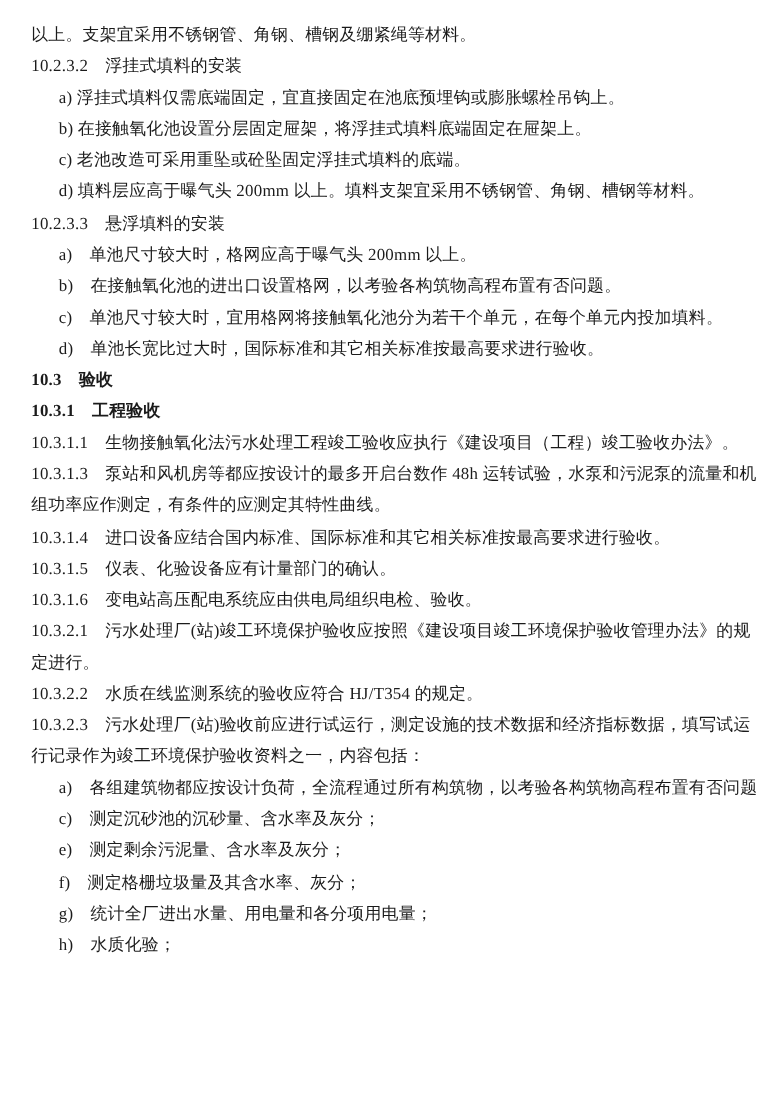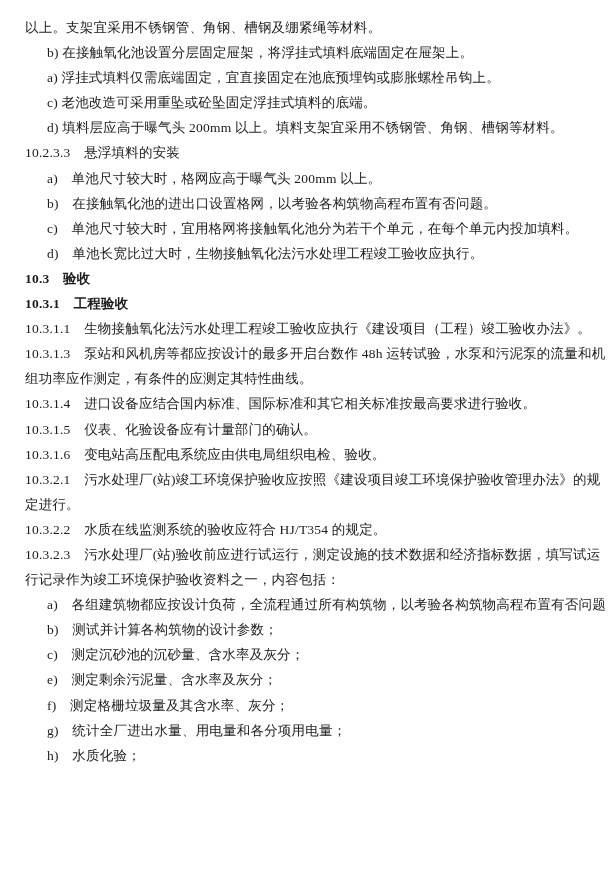--- a/index.html
+++ b/index.html
@@ -34,43 +34,43 @@
   .style-h3     { font-weight: 700; }
   .style-h4     { }
   .style-item   { padding-left: 22px; }
 </style>
 </head>
 <body>
 
 <div class="page">
   <div class="doc">
       <div class="line style-body">以上。支架宜采用不锈钢管、角钢、槽钢及绷紧绳等材料。</div>
+      <div class="line style-h4">10.2.3.2　浮挂式填料的安装</div>
+      <div class="line style-item">a) 浮挂式填料仅需底端固定，宜直接固定在池底预埋钩或膨胀螺栓吊钩上。</div>
       <div class="line style-item">b) 在接触氧化池设置分层固定屉架，将浮挂式填料底端固定在屉架上。</div>
-      <div class="line style-item">a) 浮挂式填料仅需底端固定，宜直接固定在池底预埋钩或膨胀螺栓吊钩上。</div>
       <div class="line style-item">c) 老池改造可采用重坠或砼坠固定浮挂式填料的底端。</div>
       <div class="line style-item">d) 填料层应高于曝气头 200mm 以上。填料支架宜采用不锈钢管、角钢、槽钢等材料。</div>
       <div class="line style-h4">10.2.3.3　悬浮填料的安装</div>
       <div class="line style-item">a)　单池尺寸较大时，格网应高于曝气头 200mm 以上。</div>
       <div class="line style-item">b)　在接触氧化池的进出口设置格网，以考验各构筑物高程布置有否问题。</div>
       <div class="line style-item">c)　单池尺寸较大时，宜用格网将接触氧化池分为若干个单元，在每个单元内投加填料。</div>
-      <div class="line style-item">d)　单池长宽比过大时，生物接触氧化法污水处理工程竣工验收应执行。</div>
+      <div class="line style-item">d)　单池长宽比过大时，国际标准和其它相关标准按最高要求进行验收。</div>
       <div class="line style-h2">10.3　验收</div>
       <div class="line style-h3">10.3.1　工程验收</div>
       <div class="line style-body">10.3.1.1　生物接触氧化法污水处理工程竣工验收应执行《建设项目（工程）竣工验收办法》。</div>
       <div class="line style-body">10.3.1.3　泵站和风机房等都应按设计的最多开启台数作 48h 运转试验，水泵和污泥泵的流量和机</div>
       <div class="line style-body">组功率应作测定，有条件的应测定其特性曲线。</div>
       <div class="line style-body">10.3.1.4　进口设备应结合国内标准、国际标准和其它相关标准按最高要求进行验收。</div>
       <div class="line style-body">10.3.1.5　仪表、化验设备应有计量部门的确认。</div>
       <div class="line style-body">10.3.1.6　变电站高压配电系统应由供电局组织电检、验收。</div>
       <div class="line style-body">10.3.2.1　污水处理厂(站)竣工环境保护验收应按照《建设项目竣工环境保护验收管理办法》的规</div>
       <div class="line style-body">定进行。</div>
       <div class="line style-body">10.3.2.2　水质在线监测系统的验收应符合 HJ/T354 的规定。</div>
       <div class="line style-body">10.3.2.3　污水处理厂(站)验收前应进行试运行，测定设施的技术数据和经济指标数据，填写试运</div>
       <div class="line style-body">行记录作为竣工环境保护验收资料之一，内容包括：</div>
       <div class="line style-item">a)　各组建筑物都应按设计负荷，全流程通过所有构筑物，以考验各构筑物高程布置有否问题；</div>
-      <div class="line style-item">b)　测试并计算各构筑物的设计参数；</div>
       <div class="line style-item">c)　测定沉砂池的沉砂量、含水率及灰分；</div>
       <div class="line style-item">e)　测定剩余污泥量、含水率及灰分；</div>
       <div class="line style-item">f)　测定格栅垃圾量及其含水率、灰分；</div>
       <div class="line style-item">g)　统计全厂进出水量、用电量和各分项用电量；</div>
       <div class="line style-item">h)　水质化验；</div>
     </div>
 </div>
 
 </body></html>

